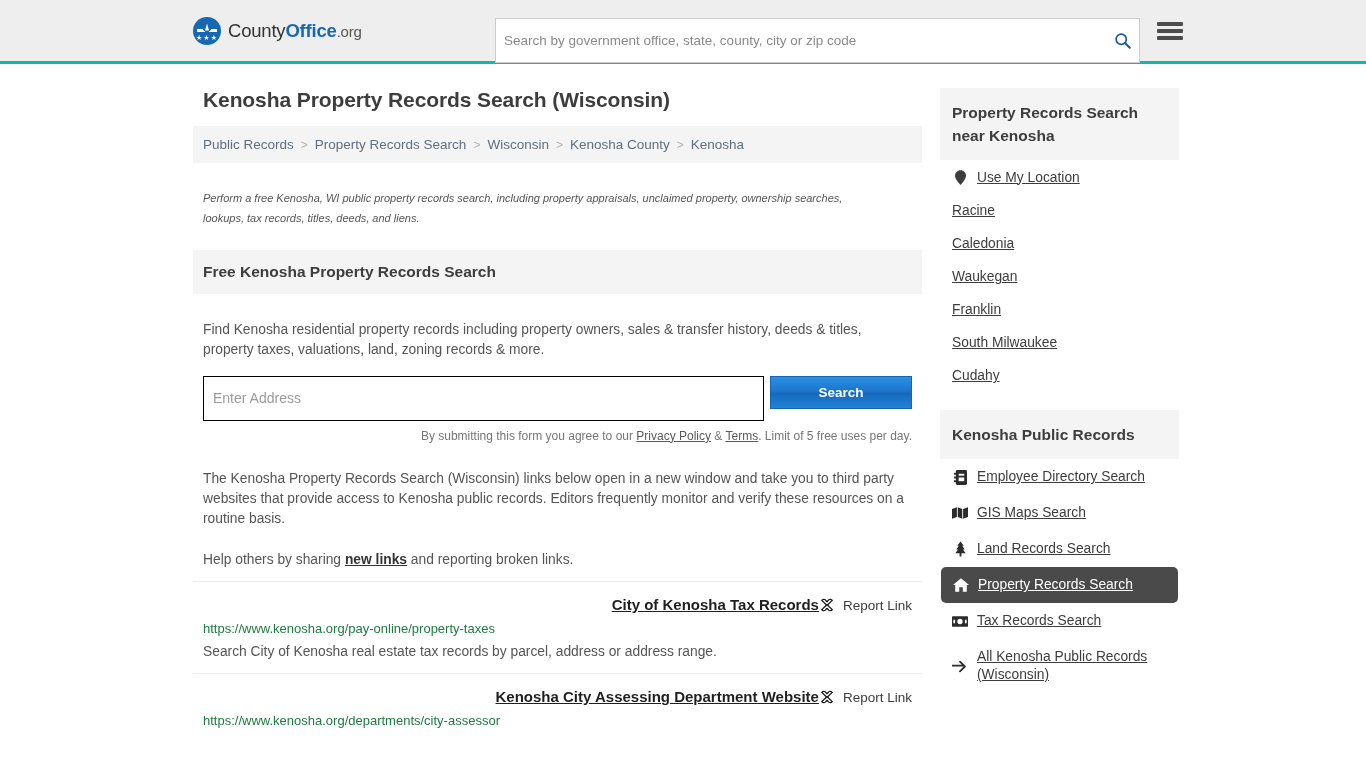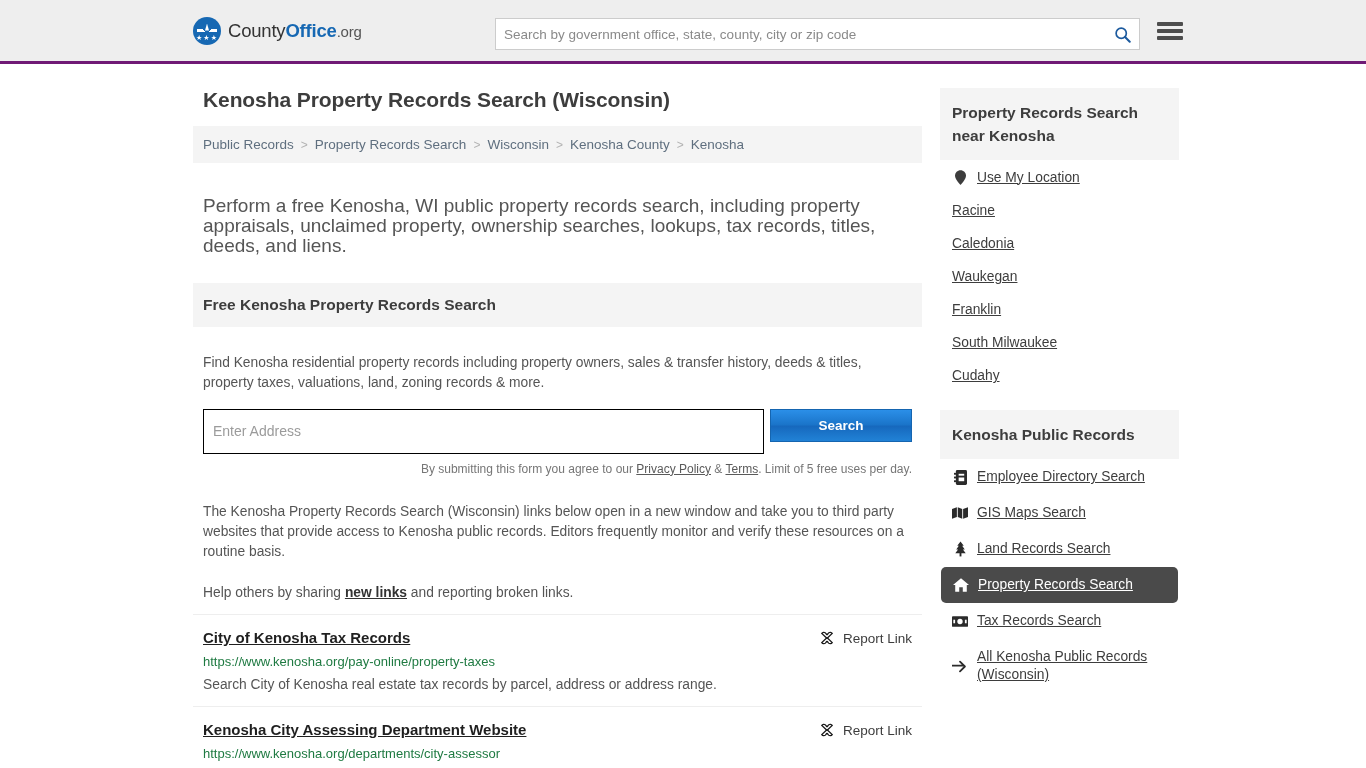--- a/index.html
+++ b/index.html
@@ -10,21 +10,21 @@
     background: #ffffff;
     font-family: "Liberation Sans", sans-serif;
     color: #4a4a4a;
     -webkit-font-smoothing: antialiased;
   }
 
   
   .site-header {
     height: 64px;
     background: #eeeeee;
-    border-bottom: 3px solid #701a75;
+    border-bottom: 3px solid #14b8a6;
     display: flex;
     align-items: center;
     position: relative;
   }
   .brand {
     display: flex;
     align-items: center;
     margin-left: 193px;
     text-decoration: none;
     gap: 7px;
@@ -70,21 +70,21 @@
   }
   .brand-text .bold-blue { color: #1668b3; font-weight: bold; }
   .brand-text .county { color: #333; }
   .brand-text .dotorg { color: #555; font-size: 15px; }
 
   .header-search {
     position: absolute;
     left: 495px;
     top: 18px;
     width: 645px;
-    height: 32px;
+    height: 45px;
     background: #ffffff;
     border: 1px solid #cccccc;
     display: flex;
     align-items: center;
   }
   .header-search input {
     flex: 1;
     border: none;
     outline: none;
     height: 100%;
@@ -149,25 +149,26 @@
     flex-wrap: wrap;
     gap: 0;
   }
   .breadcrumb a {
     color: #5f6f7f;
     text-decoration: none;
   }
   .breadcrumb .sep { color: #b3b3b3; margin: 0 7px; font-size: 12px; }
 
   .intro-text {
-    font-size: 19px;
+    font-size: 11px;
     line-height: 20px;
     color: #555;
     padding: 14px 10px 8px 10px;
     max-width: 700px;
+    font-style: italic;
   }
 
   
   .section-bar {
     background: #f4f4f4;
     padding: 13px 10px;
     font-size: 15.5px;
     font-weight: bold;
     color: #3d3d3d;
     margin-top: 14px;
@@ -226,21 +227,21 @@
   
   .link-entry {
     padding: 14px 10px 12px 10px;
     border-top: 1px solid #eeeeee;
     position: relative;
   }
   .link-entry:first-of-type { border-top: none; margin-top: 14px; }
   .link-title-row {
     display: flex;
     align-items: flex-start;
-    justify-content: space-between;
+    justify-content: flex-end;
   }
   .link-title {
     font-size: 15px;
     font-weight: bold;
     color: #1f1f1f;
     text-decoration: underline;
     cursor: pointer;
   }
   .report-link {
     display: flex;

